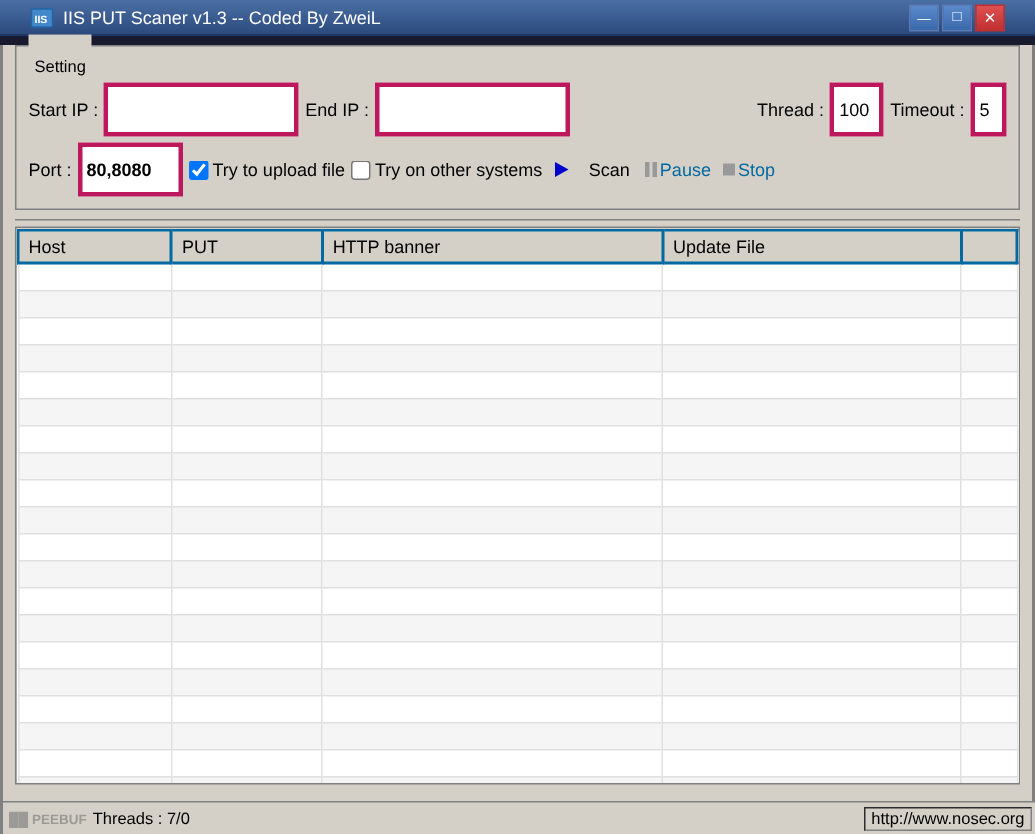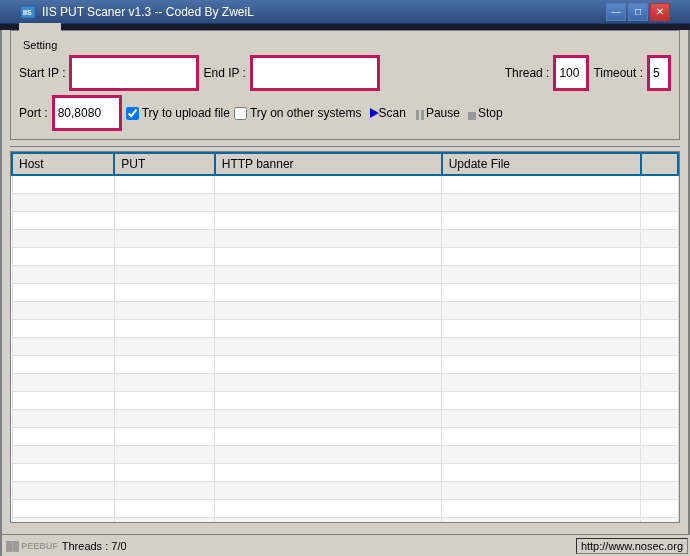--- a/index.html
+++ b/index.html
@@ -109,61 +109,61 @@
     .input-endip { width: 130px; }
     .input-thread { width: 36px; }
     .input-timeout { width: 24px; }
 
     
     .row2 {
       display: flex;
       align-items: center;
       gap: 4px;
     }
-    .input-port { width: 70px; }
+    .input-port { width: 70px; font-weight: bold; }
 
     .checkbox-container {
       display: flex;
       align-items: center;
       gap: 3px;
     }
     .checkbox-input {
       width: 13px;
       height: 13px;
       cursor: pointer;
     }
 
     
     .scan-btn {
       display: flex;
       align-items: center;
-      gap: 0;
+      gap: 14px;
       background: transparent;
       border: none;
       cursor: pointer;
       font-size: 12px;
       color: #000;
       padding: 2px 4px;
     }
     .scan-icon {
       width: 0;
       height: 0;
       border-style: solid;
       border-width: 5px 0 5px 9px;
       border-color: transparent transparent transparent #0000cc;
     }
     .pause-btn, .stop-btn {
       display: flex;
-      align-items: flex-end;
+      align-items: center;
       gap: 2px;
       background: transparent;
       border: none;
       cursor: pointer;
       font-size: 12px;
-      color: #000000;
+      color: #0369a1;
       padding: 2px 2px;
     }
     .pause-icon {
       display: flex;
       gap: 2px;
     }
     .pause-bar {
       width: 3px;
       height: 10px;
       background: #999;

